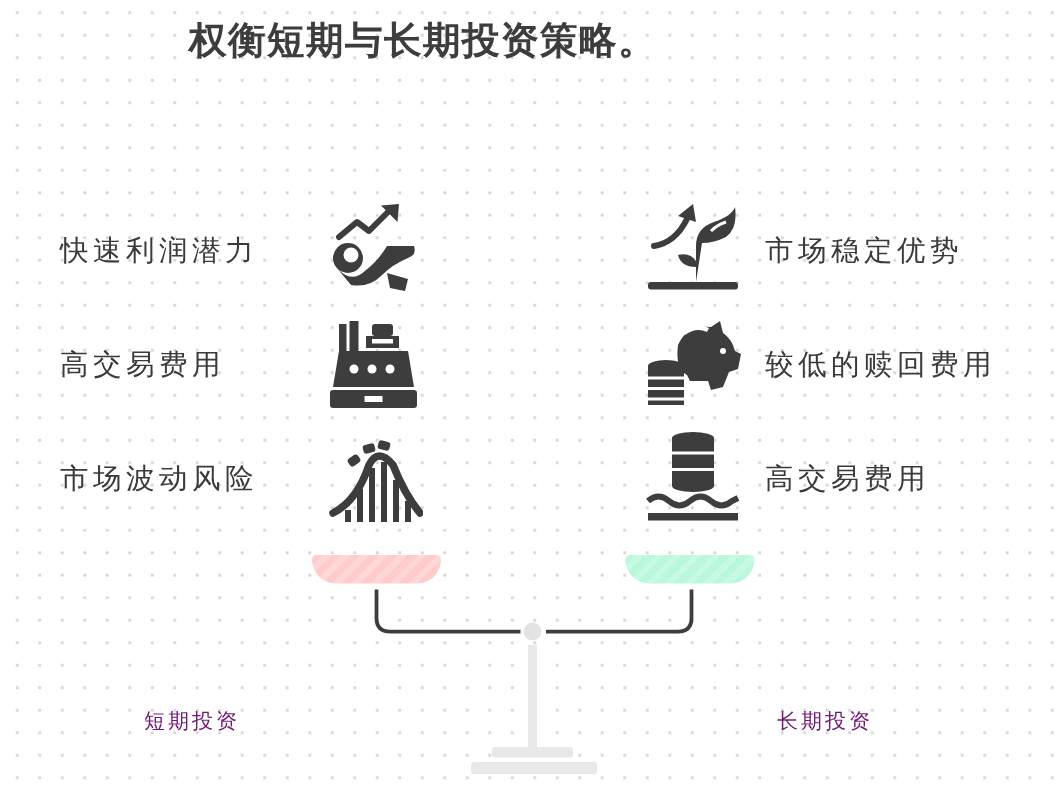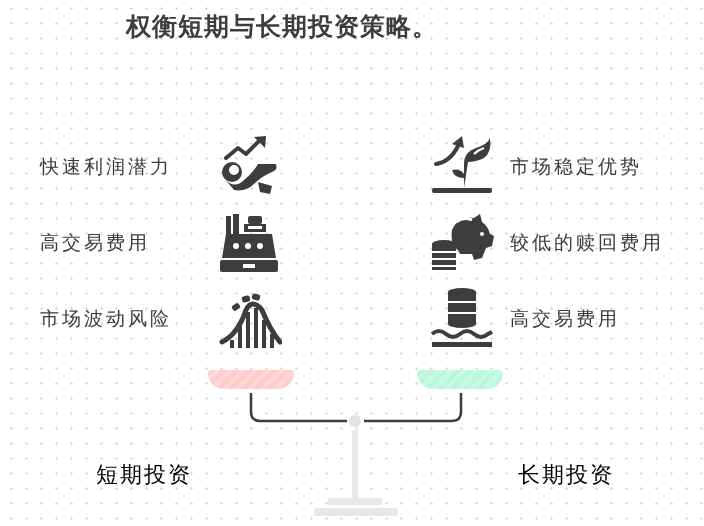--- a/index.html
+++ b/index.html
@@ -24,21 +24,21 @@
   .icon svg { width: 64px; height: 64px; display: block; }
   .pan {
     position: absolute; top: 370px; width: 86px; height: 19px;
     border-radius: 3px 3px 16px 16px;
   }
   .pan.left { left: 208px;
     background: repeating-linear-gradient(135deg, #ffcccc 0 5px, #ffd7d7 5px 9px); }
   .pan.right { left: 417px;
     background: repeating-linear-gradient(135deg, #baf7dc 0 5px, #c8fae3 5px 9px); }
   .beam { position: absolute; left: 0; top: 0; width: 704px; height: 526px; pointer-events: none; }
-  .side-label { position: absolute; top: 460px; font-size: 22px; letter-spacing: 2px; color: #000000; }
+  .side-label { position: absolute; top: 472px; font-size: 14px; letter-spacing: 2px; color: #701a75; }
 </style>
 </head>
 <body>
 
 <div class="title">权衡短期与长期投资策略。</div>
 
 <div class="label left" style="left:40px; top:154px;">快速利润潜力</div>
 <div class="label left" style="left:40px; top:230px;">高交易费用</div>
 <div class="label left" style="left:40px; top:306px;">市场波动风险</div>
 

